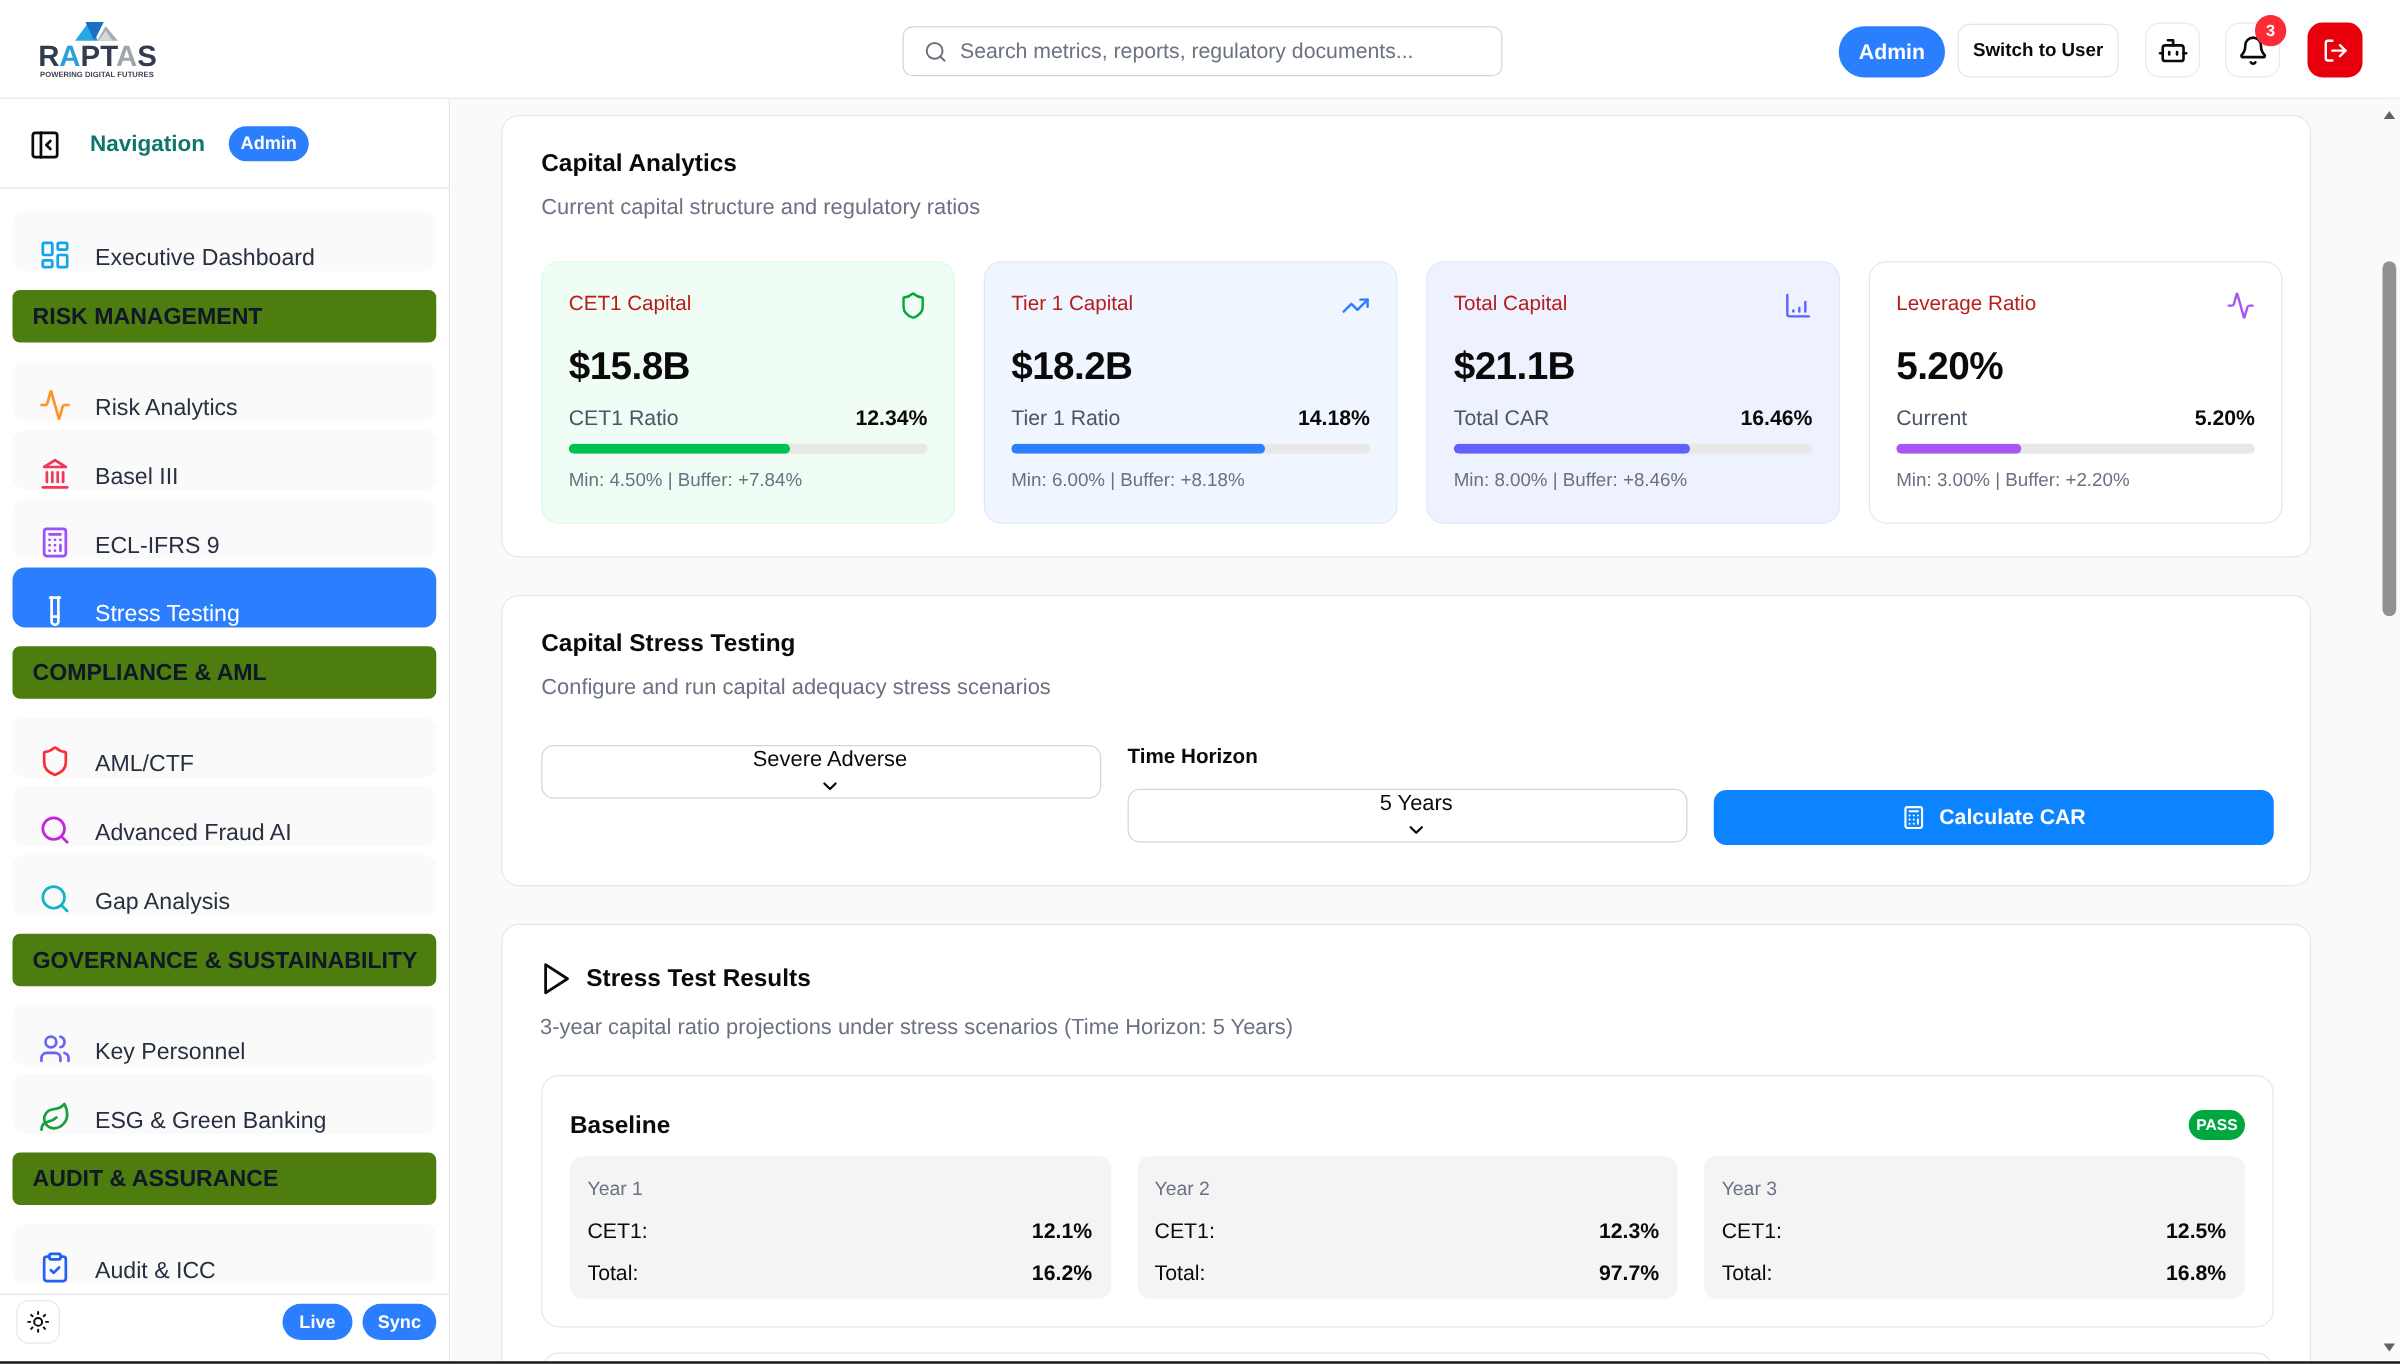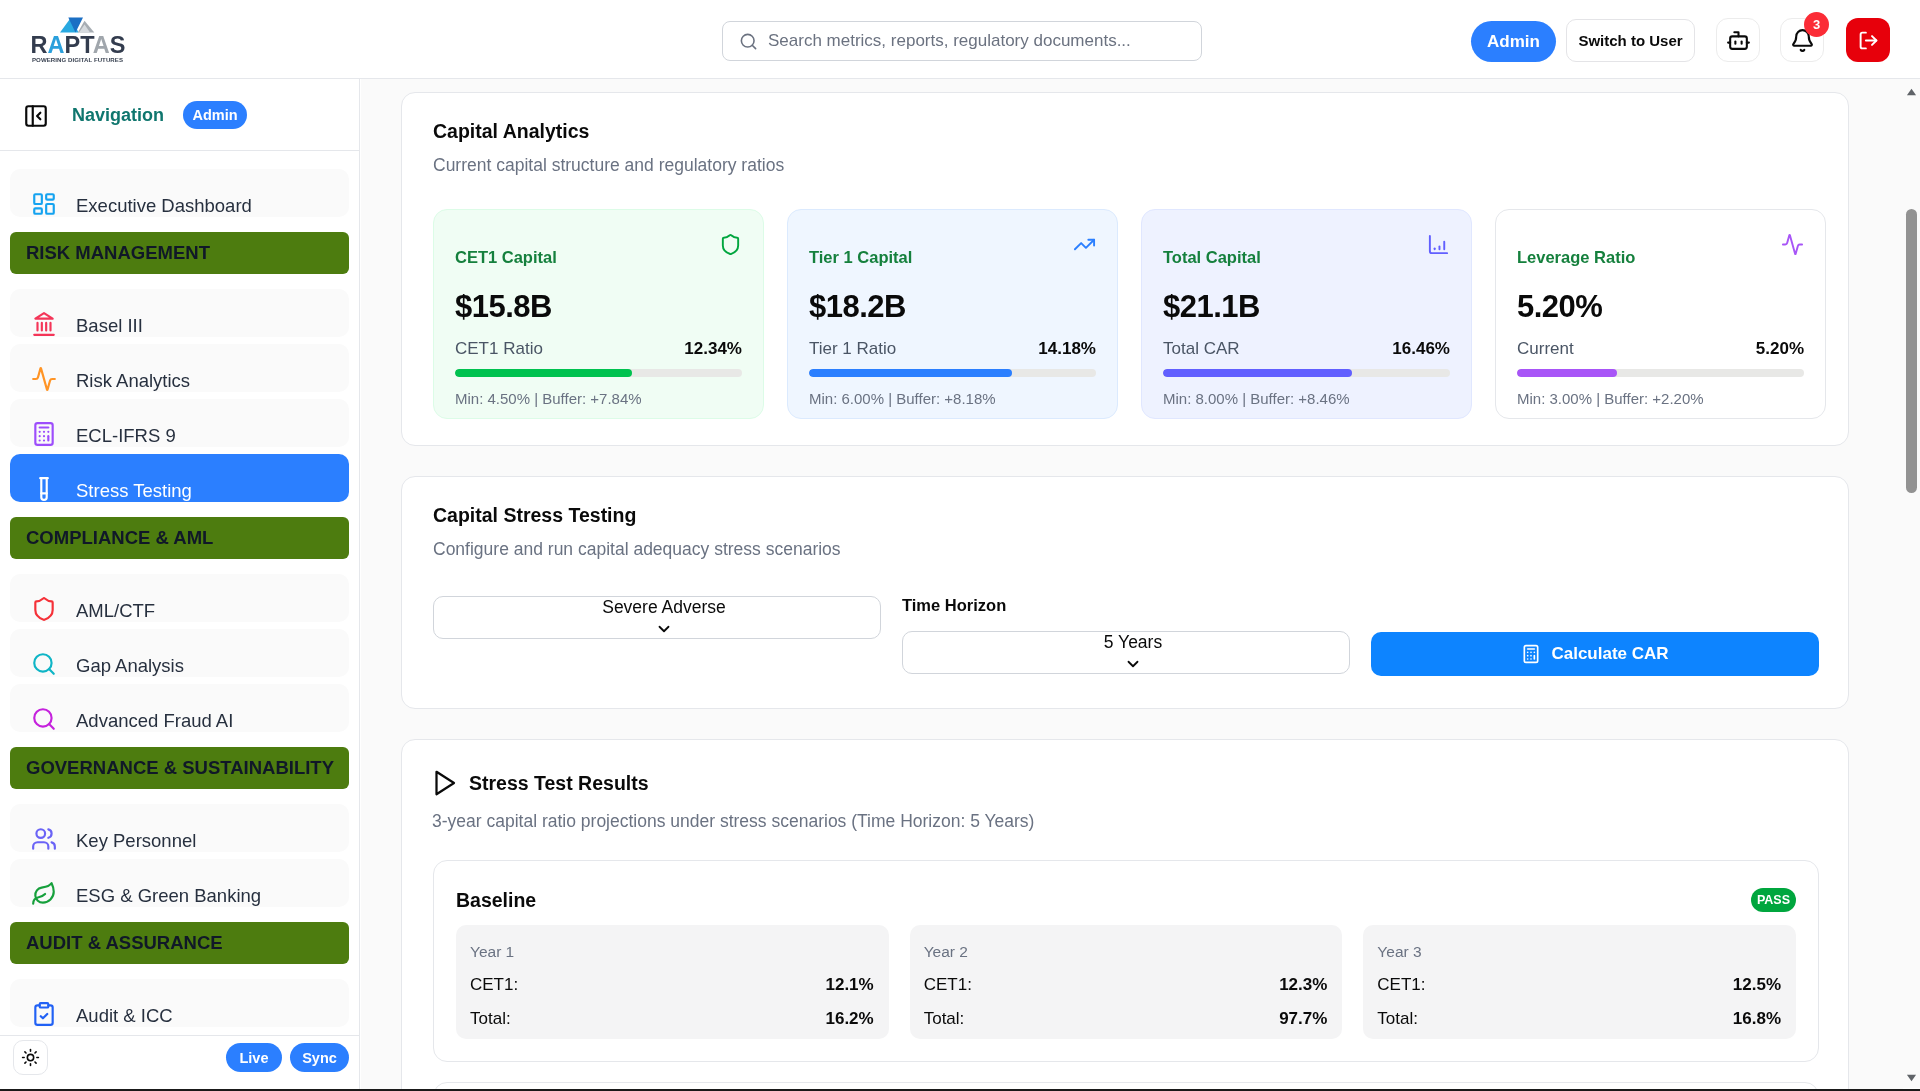--- a/index.html
+++ b/index.html
@@ -44,21 +44,21 @@
 .c3 { top:660px; height:500px; }
 .ctitle { font-size:19.5px; font-weight:bold; color:#0a0a0a; }
 .csub { font-size:17.5px; color:#6a7282; margin-top:12px; }
 
 .stats { position:absolute; left:31px; top:116px; display:flex; gap:23px; }
 .stat { width:331px; height:210px; border-radius:14px; padding:25px 21px 0 21px; position:relative; }
 .stat.green { background:#f0fdf4; border:1px solid #dcfce7; }
 .stat.blue { background:#eff6ff; border:1px solid #dbeafe; }
 .stat.indigo { background:#eef2ff; border:1px solid #e0e7ff; }
 .stat.white { background:#fff; border:1px solid #e5e7eb; }
-.stat .sttl { font-size:16.5px; line-height:17px; font-weight:bold; color:#15803d;margin-top:14px; }
+.stat .sttl { font-size:16.5px; line-height:17px; font-weight:normal; color:#b91c1c; }
 .stat .sicon { position:absolute; right:21px; top:23px; }
 .stat .sval { font-size:31px; line-height:28px; font-weight:800; color:#0a0a0a; margin-top:27px; letter-spacing:-0.5px; }
 .ratio-row { display:flex; justify-content:space-between; align-items:baseline; margin-top:18px; height:20px; }
 .ratio-row .rl { font-size:17px; color:#4a5565; }
 .ratio-row .rv { font-size:17px; font-weight:bold; color:#0a0a0a; }
 .pbar { margin-top:10px; height:8px; border-radius:4px; background:#e8e8e6; overflow:hidden; }
 .pbar > div { height:8px; border-radius:4px; }
 .minbuf { margin-top:13px; font-size:15px; color:#6a7282; }
 
 .frow { position:absolute; left:31px; top:119px; }
@@ -148,35 +148,35 @@
         <svg width="26" height="26" viewBox="0 0 24 24" fill="none" stroke="#15a3f0" stroke-width="2" stroke-linecap="round" stroke-linejoin="round">
           <rect width="7" height="9" x="3" y="3" rx="1"></rect>
           <rect width="7" height="5" x="14" y="3" rx="1"></rect>
           <rect width="7" height="9" x="14" y="12" rx="1"></rect>
           <rect width="7" height="5" x="3" y="16" rx="1"></rect>
         </svg>
         <span>Executive Dashboard</span>
       </div>
     <div class="msec">RISK MANAGEMENT</div>
     <div class="mi">
+        <svg width="26" height="26" viewBox="0 0 24 24" fill="none" stroke="#ff9425" stroke-width="2" stroke-linecap="round" stroke-linejoin="round">
+          <path d="M22 12h-2.48a2 2 0 0 0-1.93 1.46l-2.35 8.36a.25.25 0 0 1-.48 0L9.24 2.18a.25.25 0 0 0-.48 0l-2.35 8.36A2 2 0 0 1 4.49 12H2"></path>
+        </svg>
+        <span>Risk Analytics</span>
+      </div>
+    <div class="mi">
         <svg width="26" height="26" viewBox="0 0 24 24" fill="none" stroke="#f43558" stroke-width="2" stroke-linecap="round" stroke-linejoin="round">
           <line x1="3" x2="21" y1="22" y2="22"></line>
           <line x1="6" x2="6" y1="18" y2="11"></line>
           <line x1="10" x2="10" y1="18" y2="11"></line>
           <line x1="14" x2="14" y1="18" y2="11"></line>
           <line x1="18" x2="18" y1="18" y2="11"></line>
           <polygon points="12 2 20 7 4 7"></polygon>
         </svg>
         <span>Basel III</span>
-      </div>
-    <div class="mi">
-        <svg width="26" height="26" viewBox="0 0 24 24" fill="none" stroke="#ff9425" stroke-width="2" stroke-linecap="round" stroke-linejoin="round">
-          <path d="M22 12h-2.48a2 2 0 0 0-1.93 1.46l-2.35 8.36a.25.25 0 0 1-.48 0L9.24 2.18a.25.25 0 0 0-.48 0l-2.35 8.36A2 2 0 0 1 4.49 12H2"></path>
-        </svg>
-        <span>Risk Analytics</span>
       </div>
     <div class="mi">
         <svg width="26" height="26" viewBox="0 0 24 24" fill="none" stroke="#9d4dfc" stroke-width="2" stroke-linecap="round" stroke-linejoin="round">
           <rect width="16" height="20" x="4" y="2" rx="2"></rect>
           <line x1="8" x2="16" y1="6" y2="6"></line>
           <line x1="16" x2="16" y1="14" y2="18"></line>
           <path d="M16 10h.01"></path>
           <path d="M12 10h.01"></path>
           <path d="M8 10h.01"></path>
           <path d="M12 14h.01"></path>
@@ -195,32 +195,32 @@
         <span>Stress Testing</span>
       </div>
     <div class="msec">COMPLIANCE &amp; AML</div>
     <div class="mi">
         <svg width="26" height="26" viewBox="0 0 24 24" fill="none" stroke="#f53138" stroke-width="2" stroke-linecap="round" stroke-linejoin="round">
           <path d="M20 13c0 5-3.5 7.5-7.66 8.95a1 1 0 0 1-.67-.01C7.5 20.5 4 18 4 13V6a1 1 0 0 1 1-1c2 0 4.5-1.2 6.24-2.72a1 1 0 0 1 1.52 0C14.51 3.81 17 5 19 5a1 1 0 0 1 1 1z"></path>
         </svg>
         <span>AML/CTF</span>
       </div>
     <div class="mi">
+        <svg width="26" height="26" viewBox="0 0 24 24" fill="none" stroke="#c522dd" stroke-width="2" stroke-linecap="round" stroke-linejoin="round">
+          <circle cx="11" cy="11" r="8"></circle>
+          <path d="m21 21-4.3-4.3"></path>
+        </svg>
+        <span>Advanced Fraud AI</span>
+      </div>
+    <div class="mi">
         <svg width="26" height="26" viewBox="0 0 24 24" fill="none" stroke="#0fb5c6" stroke-width="2" stroke-linecap="round" stroke-linejoin="round">
           <circle cx="11" cy="11" r="8"></circle>
           <path d="m21 21-4.3-4.3"></path>
         </svg>
         <span>Gap Analysis</span>
-      </div>
-    <div class="mi">
-        <svg width="26" height="26" viewBox="0 0 24 24" fill="none" stroke="#c522dd" stroke-width="2" stroke-linecap="round" stroke-linejoin="round">
-          <circle cx="11" cy="11" r="8"></circle>
-          <path d="m21 21-4.3-4.3"></path>
-        </svg>
-        <span>Advanced Fraud AI</span>
       </div>
     <div class="msec">GOVERNANCE &amp; SUSTAINABILITY</div>
     <div class="mi">
         <svg width="26" height="26" viewBox="0 0 24 24" fill="none" stroke="#6a63f6" stroke-width="2" stroke-linecap="round" stroke-linejoin="round">
           <path d="M16 21v-2a4 4 0 0 0-4-4H6a4 4 0 0 0-4 4v2"></path>
           <circle cx="9" cy="7" r="4"></circle>
           <path d="M22 21v-2a4 4 0 0 0-3-3.87"></path>
           <path d="M16 3.13a4 4 0 0 1 0 7.75"></path>
         </svg>
         <span>Key Personnel</span>

